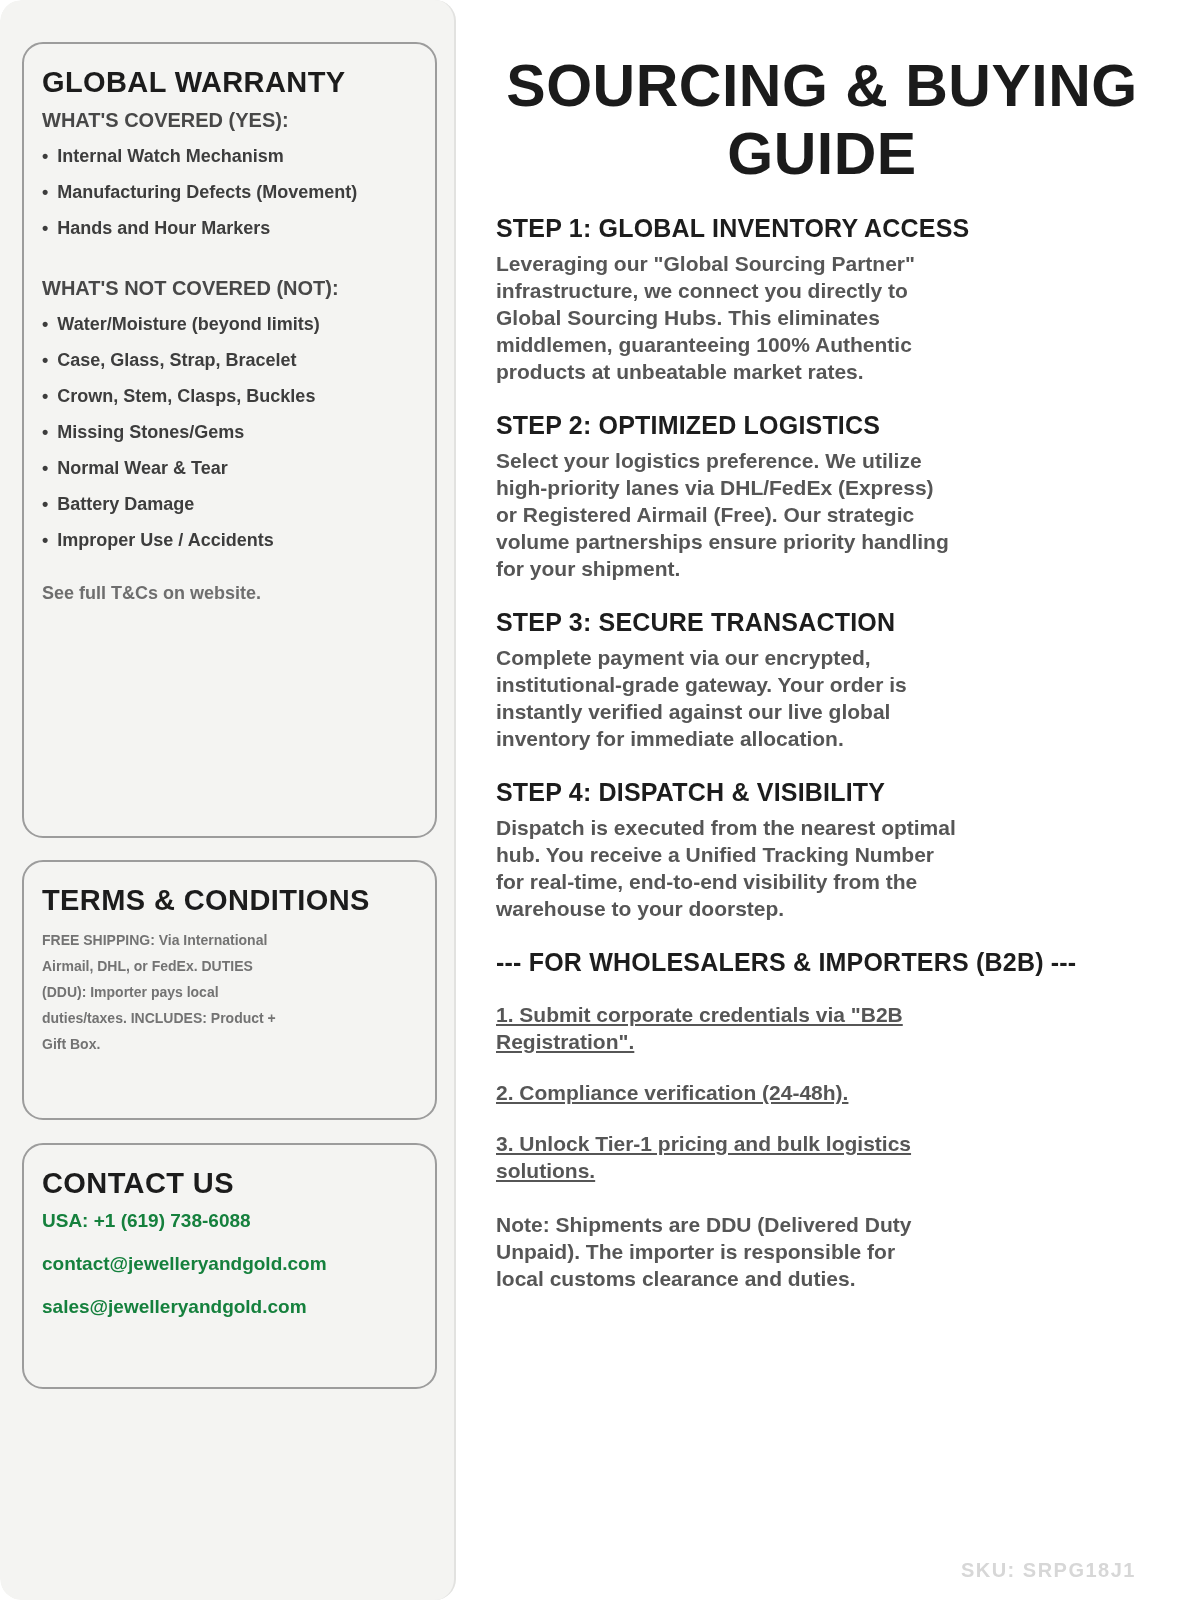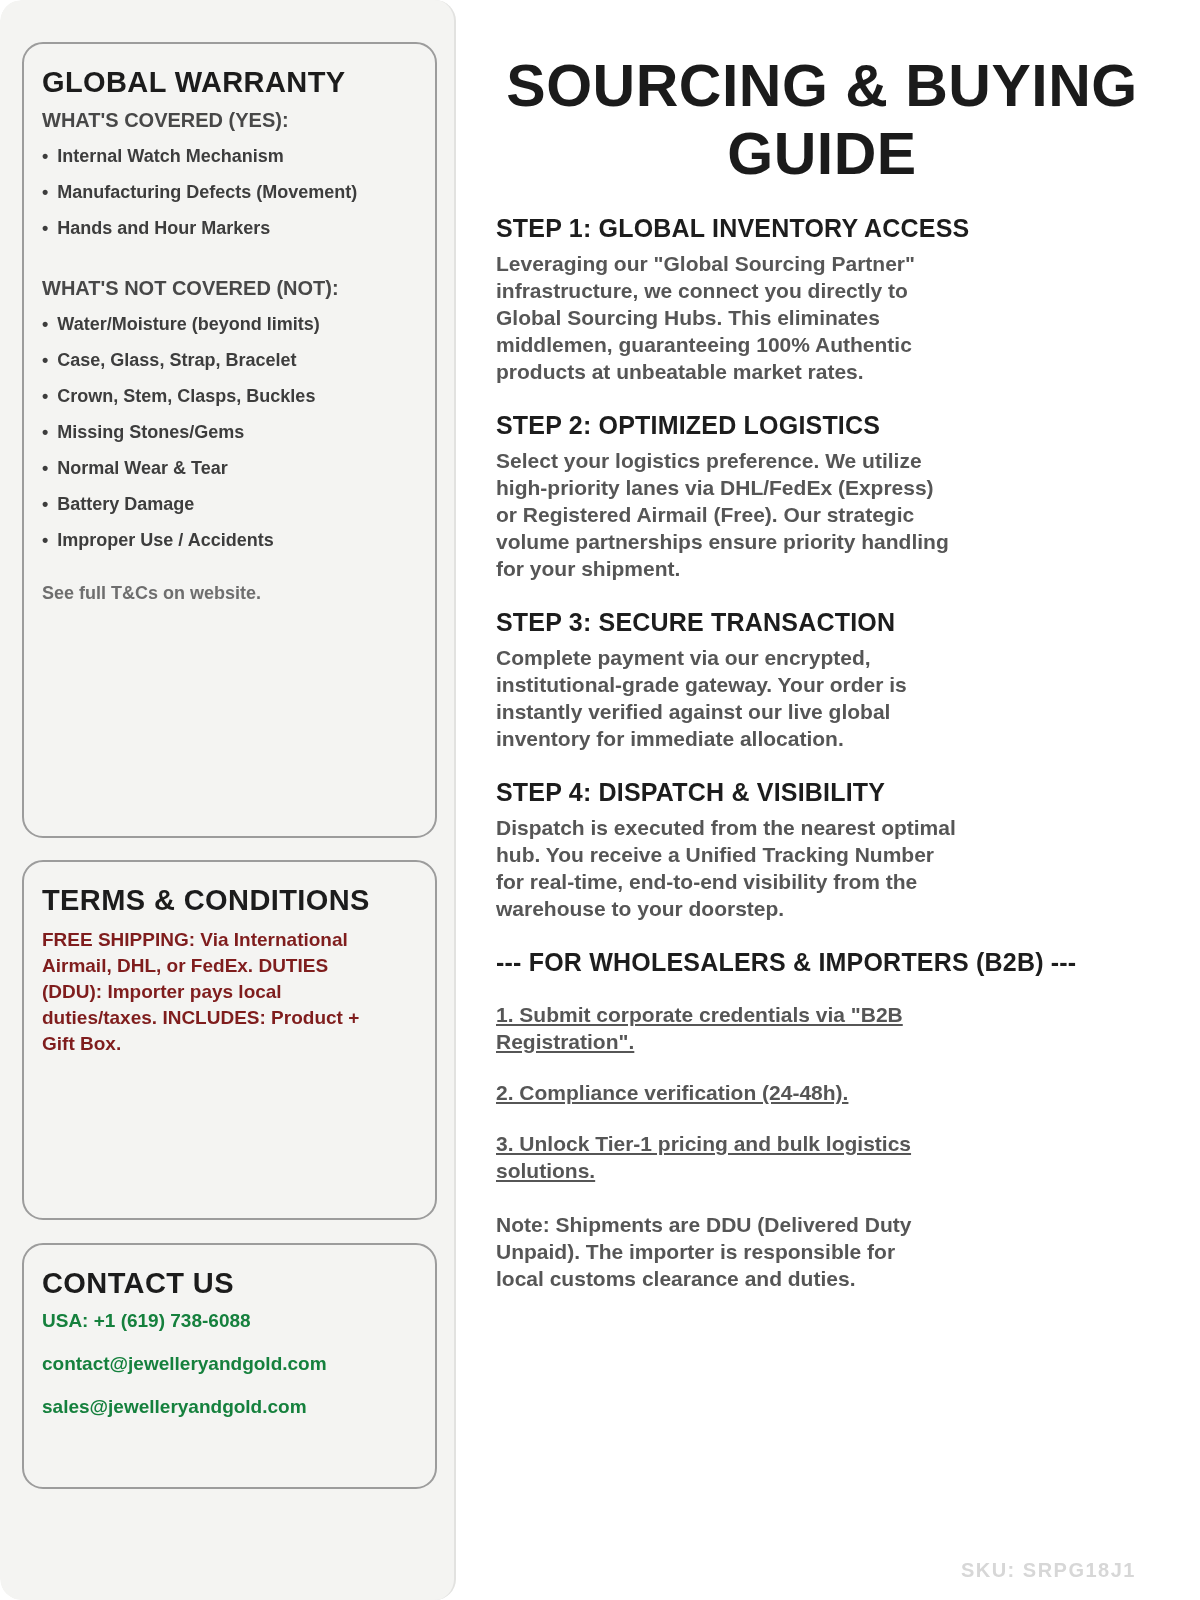--- a/index.html
+++ b/index.html
@@ -20,21 +20,21 @@
     background: #f4f4f2;
     border-right: 2px solid #e2e2e0;
   }
   .box {
     margin: 0 17px 22px 22px;
     border: 2px solid #9c9c9c;
     padding: 22px 16px 16px 18px;
     overflow: hidden;
   }
   .box-warranty { margin-top: 42px; height: 796px; }
-  .box-terms    { height: 360px; margin-bottom: 23px; }
+  .box-terms    { height: 260px; margin-bottom: 23px; }
   .box-contact  { height: 246px; }
   .box h2 {
     font-size: 29px;
     font-weight: 800;
     letter-spacing: 0.4px;
     color: #1c1c1c;
     margin-bottom: 10px;
   }
   .box h3 {
     font-size: 20px;
@@ -59,23 +59,23 @@
     line-height: 21px;
     color: #3d3d3d;
   }
   .footnote {
     margin-top: 32px;
     font-size: 18px;
     font-weight: 700;
     color: #6e6e6e;
   }
   .box-body {
-    font-size: 19px;
-    font-weight: 700;
-    color: #7f1d1d;
+    font-size: 14px;
+    font-weight: 700;
+    color: #737373;
     line-height: 26px;
     white-space: pre-line;
   }
   .contact-line {
     font-size: 19px;
     font-weight: 700;
     color: #15803d;
     margin-bottom: 21px;
   }
   

